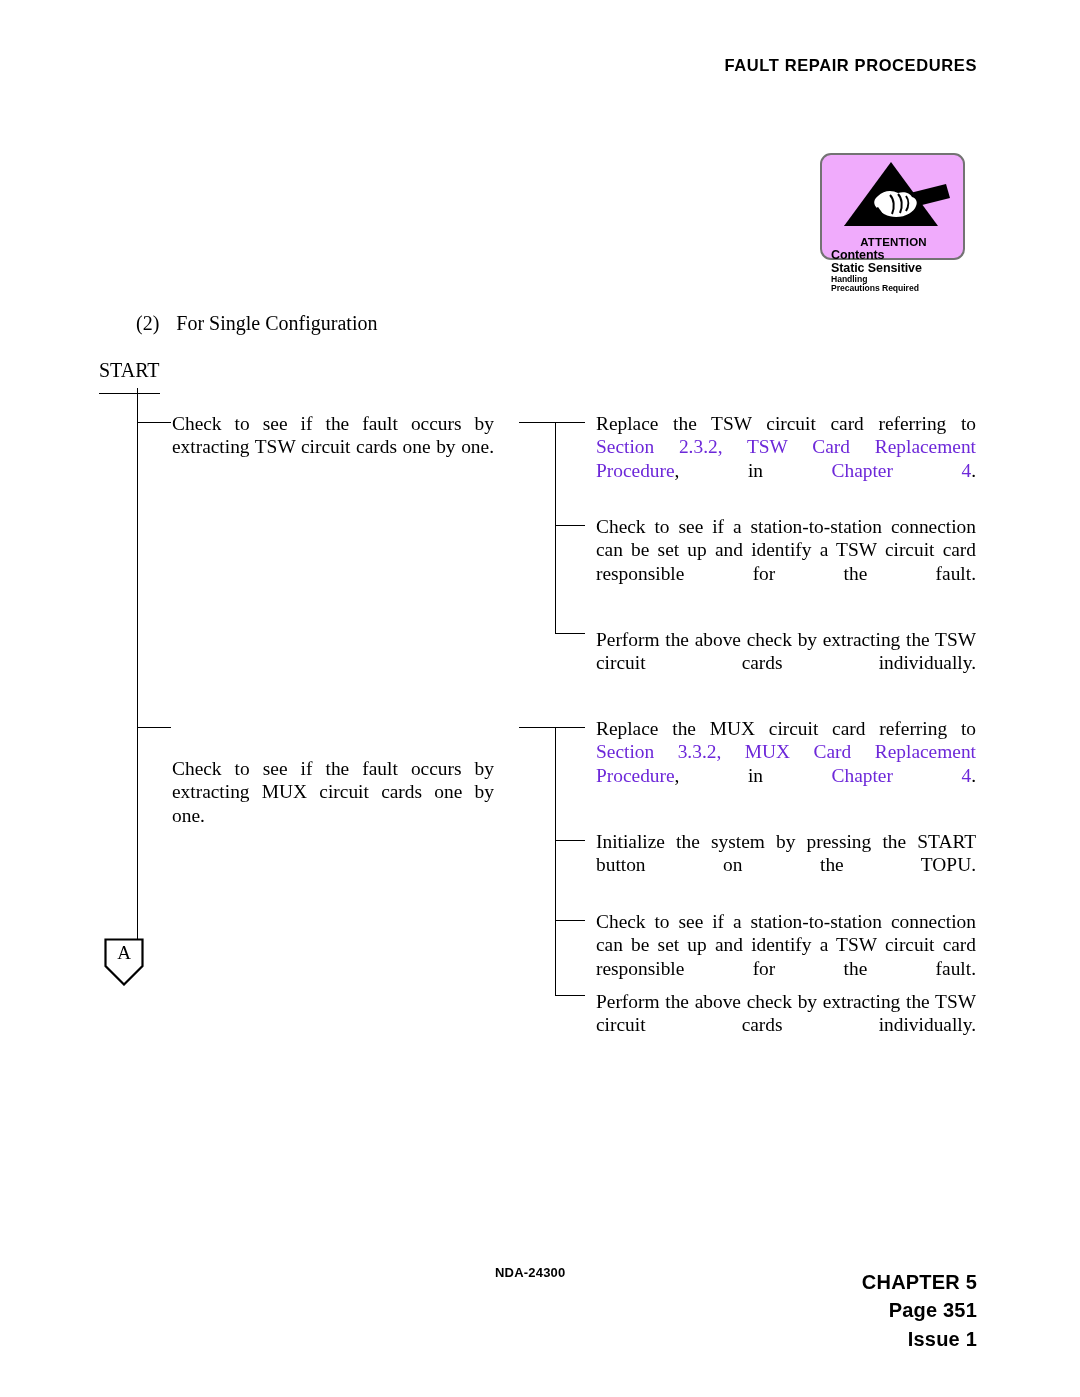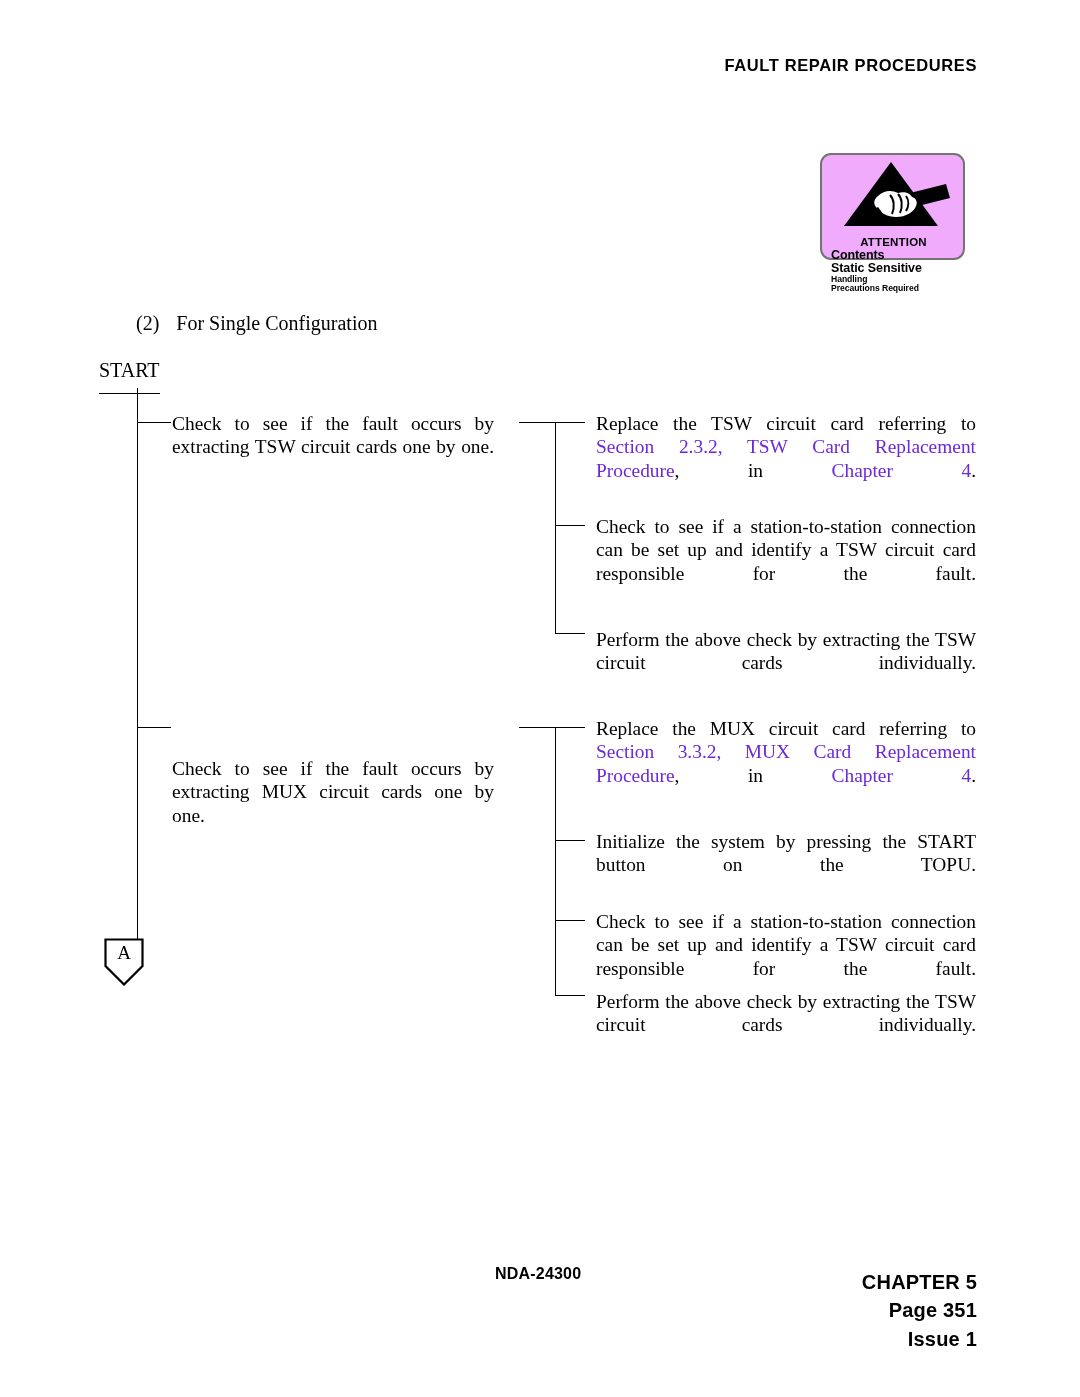--- a/index.html
+++ b/index.html
@@ -147,21 +147,21 @@
   .col-left  { left: 172px; width: 322px; }
   .col-right { left: 596px; width: 380px; }
 
   
   .footer-left {
     position: absolute;
     left: 495px;
     top: 1265px;
     font-family: "Liberation Sans", sans-serif;
     font-weight: bold;
-    font-size: 16px;
+    font-size: 13px;
     letter-spacing: 0.2px;
   }
   .footer-right {
     position: absolute;
     right: 103px;
     top: 1268px;
     text-align: right;
     font-family: "Liberation Sans", sans-serif;
     font-weight: bold;
     font-size: 20px;

